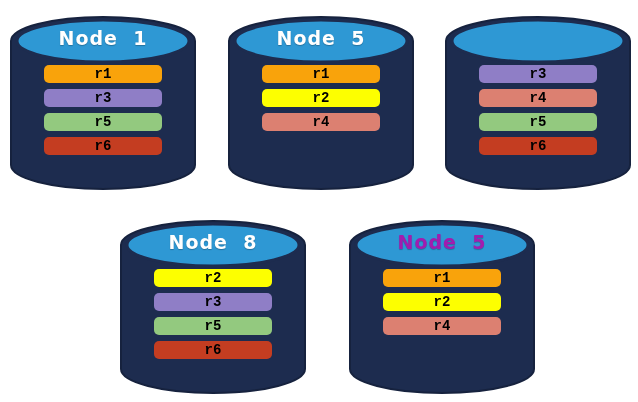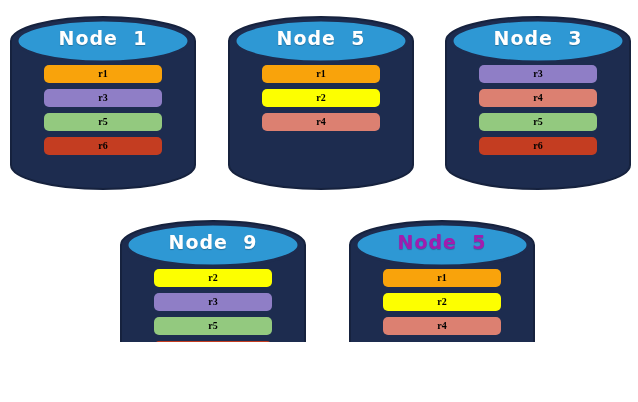--- a/index.html
+++ b/index.html
@@ -4,21 +4,21 @@
 <style>
   html, body {
     margin: 0;
     padding: 0;
     background: #ffffff;
     font-family: "Liberation Sans", sans-serif;
   }
   .stage {
     position: relative;
     width: 638px;
-    height: 342px;
+    height: 402px;
     background: #ffffff;
     overflow: hidden;
     border-radius: 30px;
   }
   .db-node {
     position: absolute;
     width: 190px;
     height: 188px;
   }
   
@@ -57,23 +57,23 @@
     height: 18px;
     margin-bottom: 6px;
     border-radius: 5px;
     display: flex;
     align-items: center;
     justify-content: center;
   }
   .replica-label {
     color: #000000;
     font-weight: bold;
-    font-size: 10px;
+    font-size: 14px;
     line-height: 18px;
-    font-family: Liberation Serif, serif;
+    font-family: Liberation Mono, monospace;
   }
 </style>
 </head>
 <body>
 
 <div class="stage" style="background: rgb(255, 255, 255);">
   <div class="db-node pos-0">
     <svg class="cyl" viewBox="0 0 190 188" xmlns="http://www.w3.org/2000/svg">
       <path class="cyl-body" d="M3 34 L3 158 A92 24 0 0 0 187 158 L187 34 A92 24 0 0 0 3 34 Z" stroke-width="2" fill="#1D2C4F" stroke="#16223E"></path>
       <ellipse class="cyl-top" cx="95" cy="34" rx="86" ry="21" stroke-width="3" fill="#2E98D4" stroke="#1D2C4F"></ellipse>
@@ -117,21 +117,20 @@
     <span class="replica-label" style="color: rgb(0, 0, 0);">r4</span>
   </div>
 </div>
   </div>
 
   <div class="db-node pos-2">
     <svg class="cyl" viewBox="0 0 190 188" xmlns="http://www.w3.org/2000/svg">
       <path class="cyl-body" d="M3 34 L3 158 A92 24 0 0 0 187 158 L187 34 A92 24 0 0 0 3 34 Z" stroke-width="2" fill="#1D2C4F" stroke="#16223E"></path>
       <ellipse class="cyl-top" cx="95" cy="34" rx="86" ry="21" stroke-width="3" fill="#2E98D4" stroke="#1D2C4F"></ellipse>
     </svg>
-    <div class="node-title" style="color: rgb(255, 255, 255);">Node  3</div>
     <div class="bars">
   <div class="replica-bar" style="background: rgb(143, 126, 198);">
     <span class="replica-label" style="color: rgb(0, 0, 0);">r3</span>
   </div>
 
   <div class="replica-bar" style="background: rgb(220, 128, 113);">
     <span class="replica-label" style="color: rgb(0, 0, 0);">r4</span>
   </div>
 
   <div class="replica-bar" style="background: rgb(147, 201, 127);">
@@ -142,21 +141,21 @@
     <span class="replica-label" style="color: rgb(0, 0, 0);">r6</span>
   </div>
 </div>
   </div>
 
   <div class="db-node pos-3">
     <svg class="cyl" viewBox="0 0 190 188" xmlns="http://www.w3.org/2000/svg">
       <path class="cyl-body" d="M3 34 L3 158 A92 24 0 0 0 187 158 L187 34 A92 24 0 0 0 3 34 Z" stroke-width="2" fill="#1D2C4F" stroke="#16223E"></path>
       <ellipse class="cyl-top" cx="95" cy="34" rx="86" ry="21" stroke-width="3" fill="#2E98D4" stroke="#1D2C4F"></ellipse>
     </svg>
-    <div class="node-title" style="color: rgb(255, 255, 255);">Node  9</div>
+    <div class="node-title" style="color: rgb(255, 255, 255);">Node  8</div>
     <div class="bars">
   <div class="replica-bar" style="background: rgb(253, 255, 0);">
     <span class="replica-label" style="color: rgb(0, 0, 0);">r2</span>
   </div>
 
   <div class="replica-bar" style="background: rgb(143, 126, 198);">
     <span class="replica-label" style="color: rgb(0, 0, 0);">r3</span>
   </div>
 
   <div class="replica-bar" style="background: rgb(147, 201, 127);">

